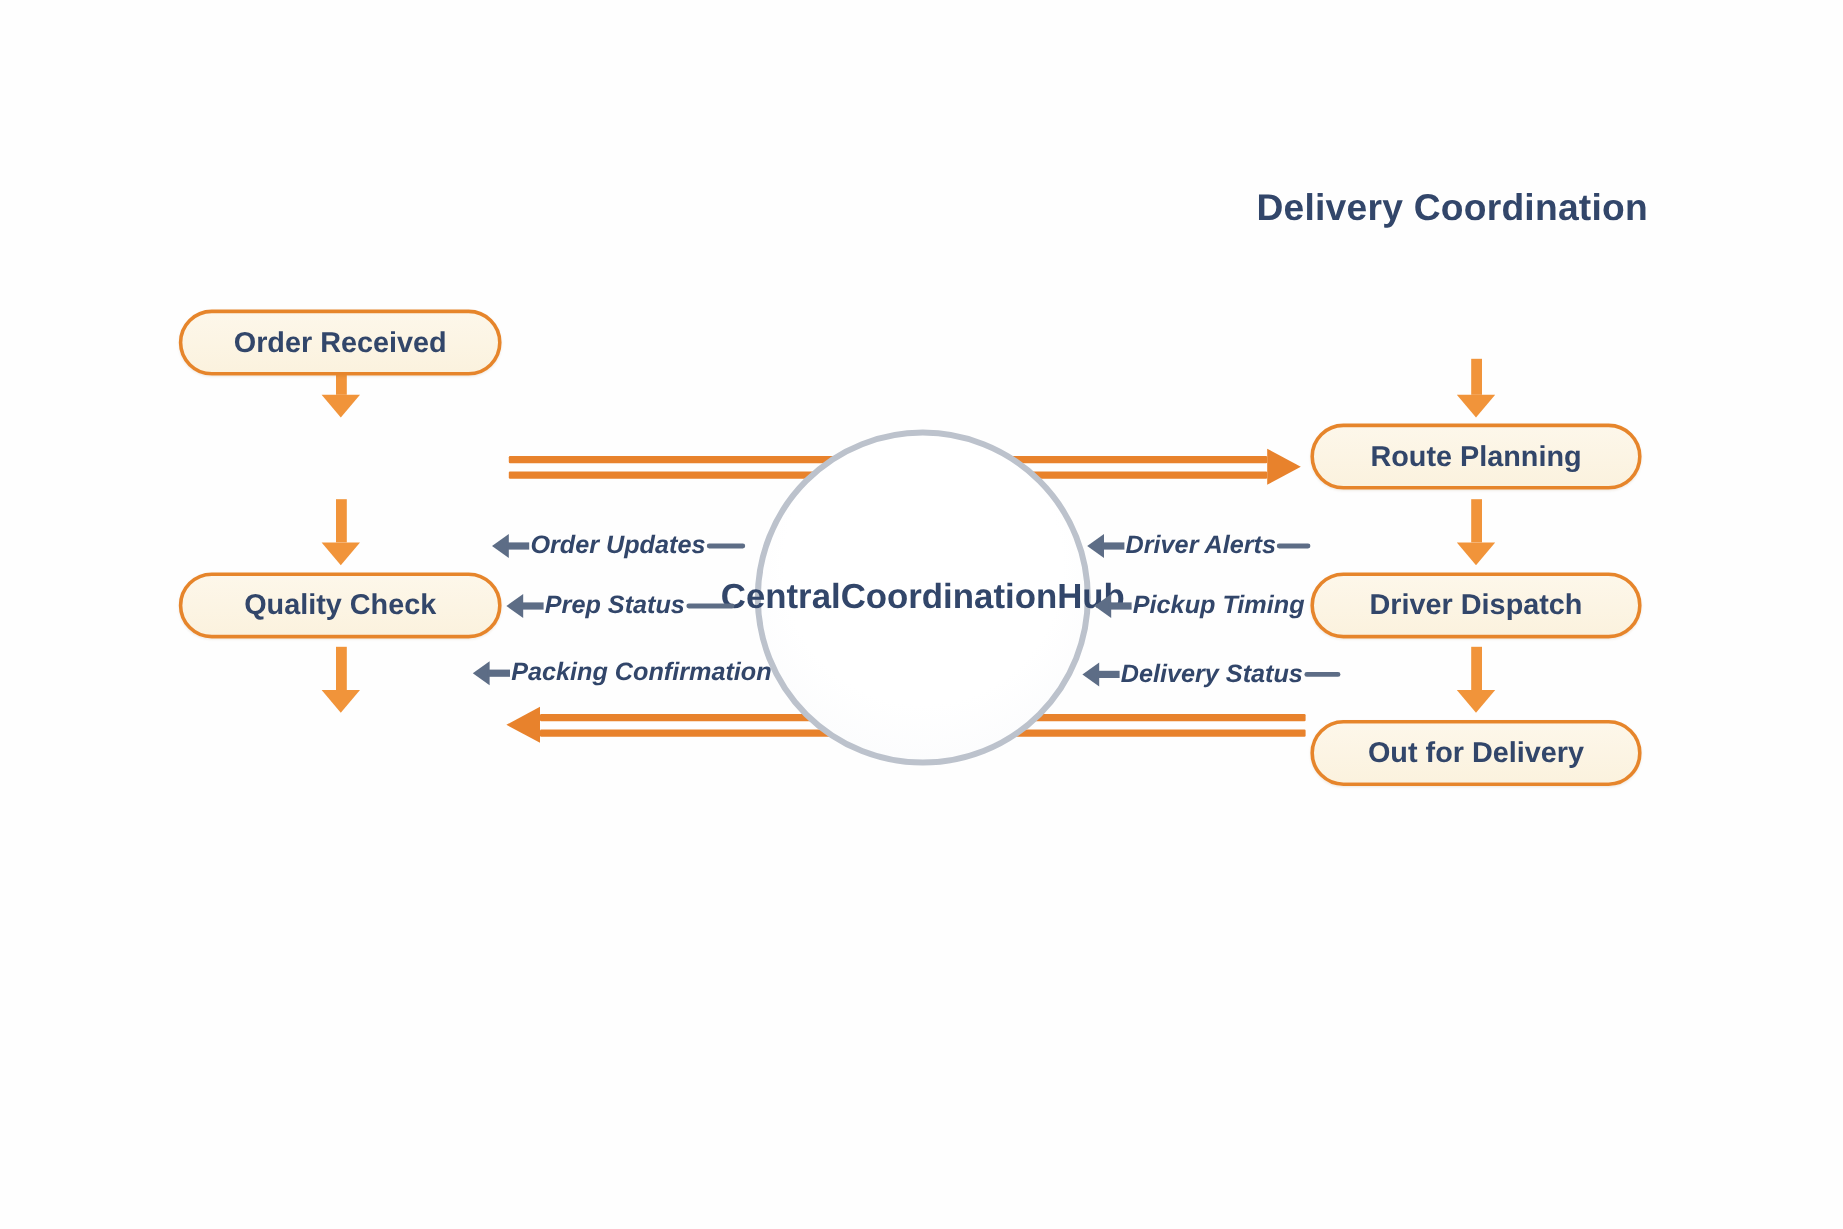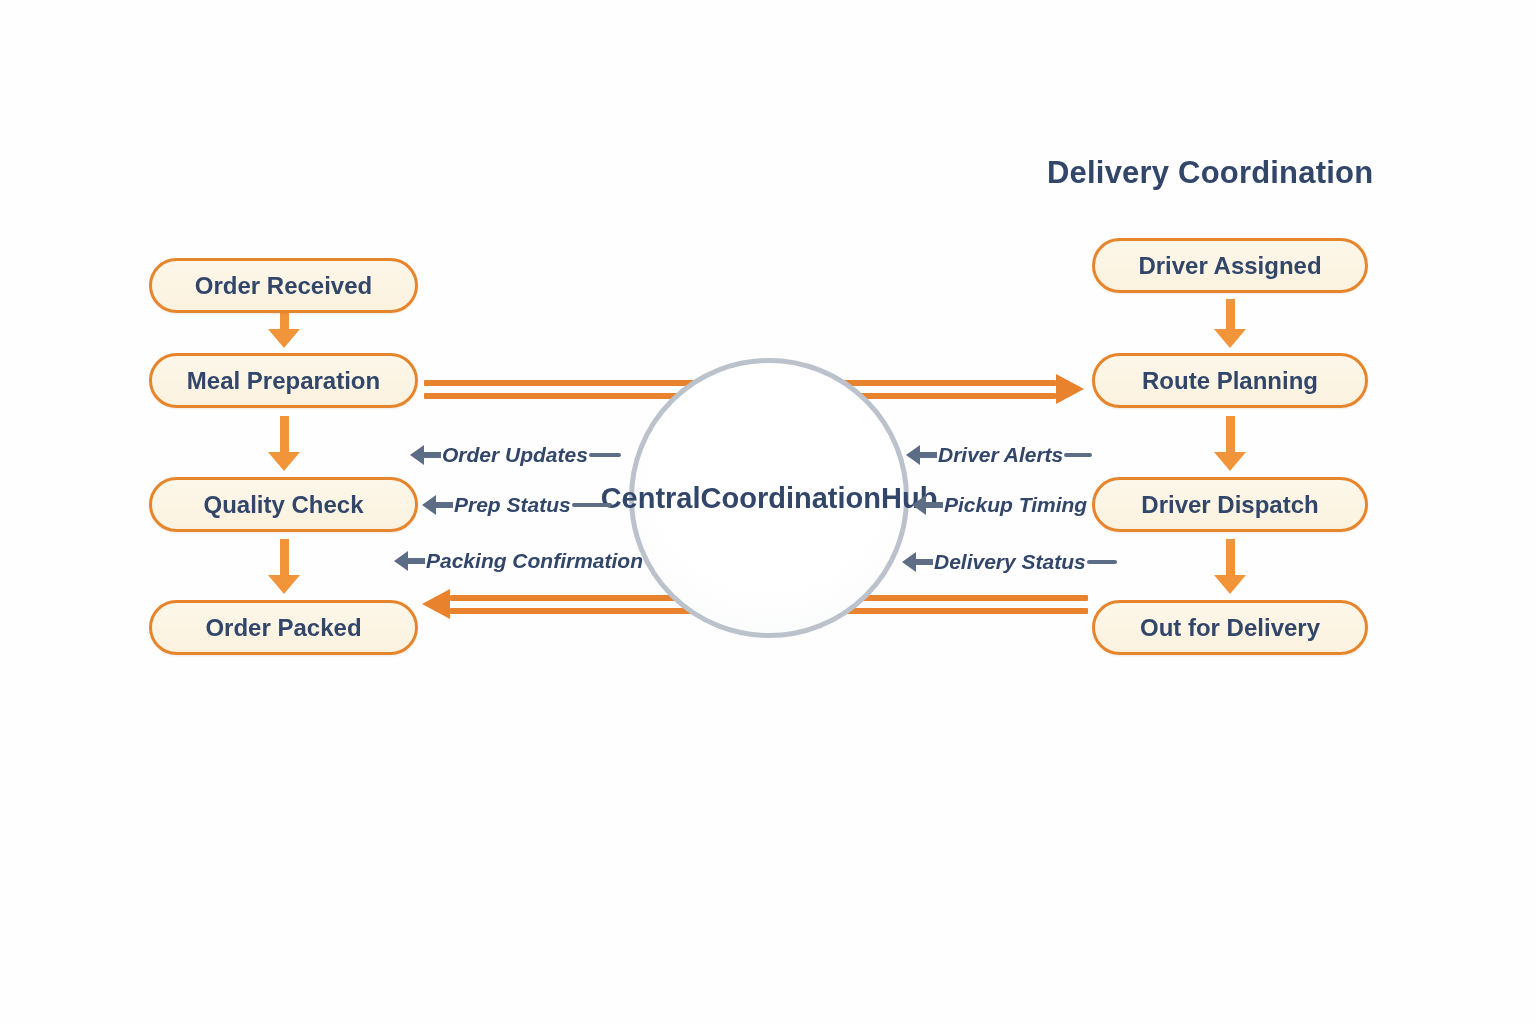--- a/index.html
+++ b/index.html
@@ -154,38 +154,35 @@
   }
 </style>
 </head>
 <body>
 
 <div class="stage">
 
   <div class="section-title" style="left:1047px; top:155px;">Delivery Coordination</div>
 
   <div class="step-box box-left" style="top:238px;margin-top:20px;">Order Received</div>
-  <div class="step-box box-left" style="top:353px;">Meal Preparation</div>
   <div class="step-box box-left" style="top:477px;">Quality Check</div>
-  <div class="step-box box-left" style="top:600px;">Order Packed</div>
 
   <div class="down-arrow" style="left:268px; top:299px;">
     <div class="stem" style="height:30px;"></div>
       <div class="head"></div>
   </div>
   <div class="down-arrow" style="left:268px; top:416px;">
     <div class="stem" style="height:36px;"></div>
       <div class="head"></div>
   </div>
   <div class="down-arrow" style="left:268px; top:539px;">
     <div class="stem" style="height:36px;"></div>
       <div class="head"></div>
   </div>
 
-  <div class="step-box box-right" style="top:238px;">Driver Assigned</div>
   <div class="step-box box-right" style="top:353px;">Route Planning</div>
   <div class="step-box box-right" style="top:477px;">Driver Dispatch</div>
   <div class="step-box box-right" style="top:600px;text-align:center;">Out for Delivery</div>
 
   <div class="down-arrow" style="left:1214px; top:299px;">
     <div class="stem" style="height:30px;"></div>
       <div class="head"></div>
   </div>
   <div class="down-arrow" style="left:1214px; top:416px;">
     <div class="stem" style="height:36px;"></div>

